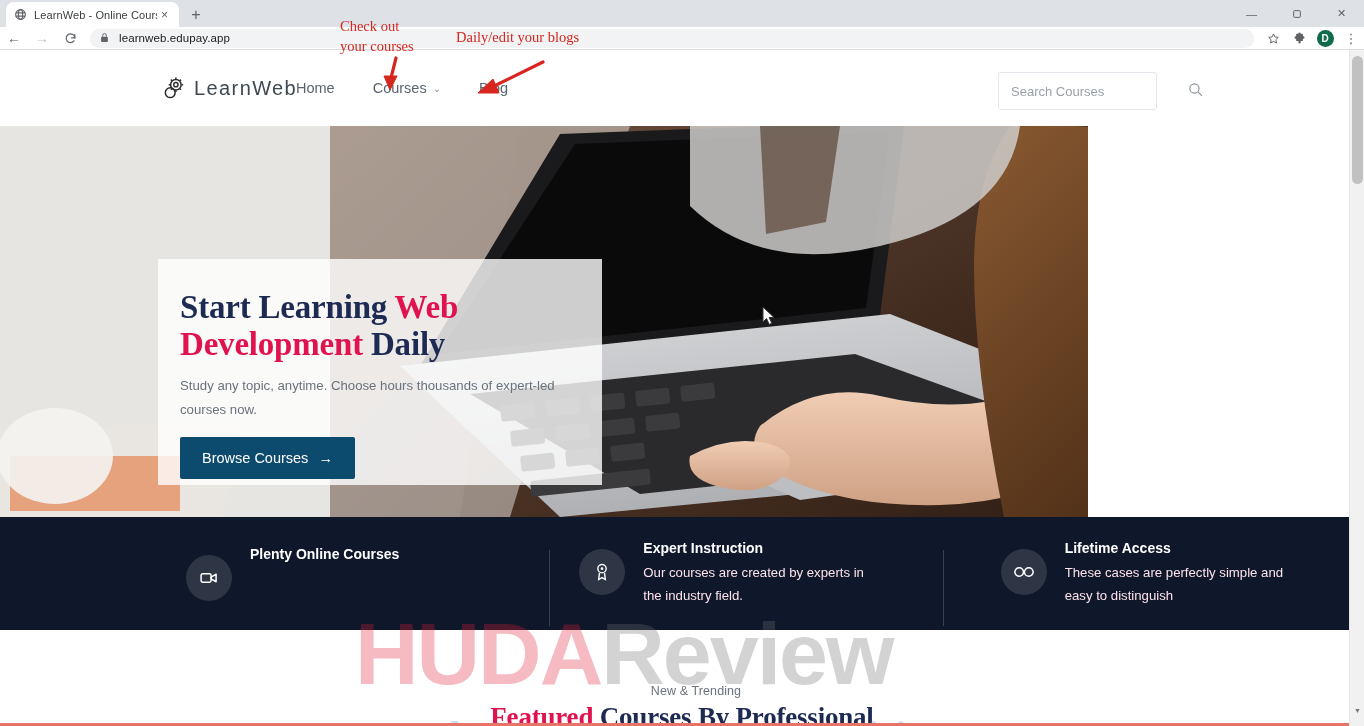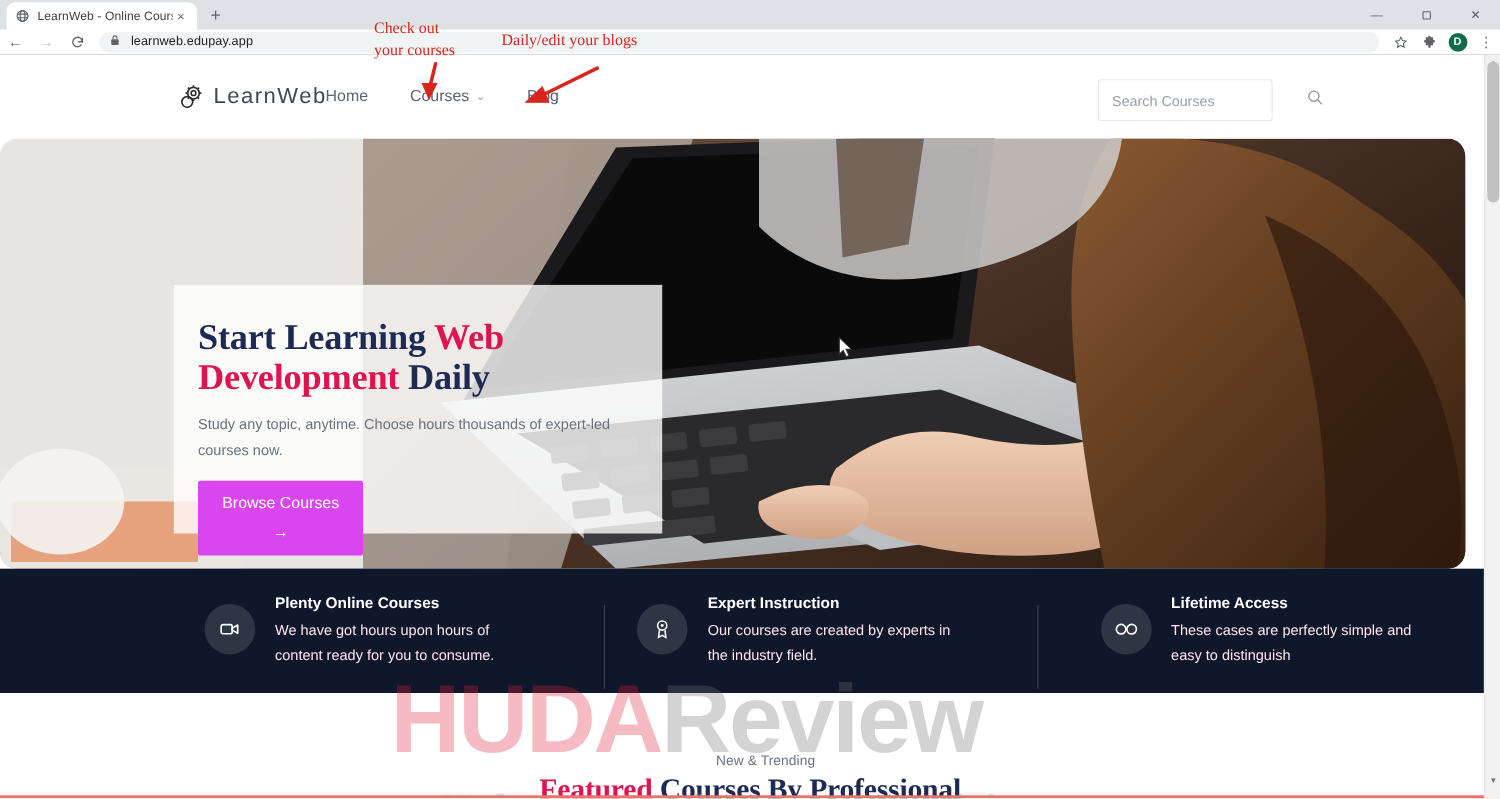--- a/index.html
+++ b/index.html
@@ -110,46 +110,45 @@
     padding: 0 12px; background: #fff;
   }
   .searchbox input {
     flex: 1; border: none; outline: none; font-size: 13px; color: #8d949e;
     font-family: "Liberation Sans", sans-serif; background: transparent;
   }
   .searchbox input::placeholder { color: #9aa1ab; }
 
   
   .hero {
-    position: absolute; left: 0; top: 76px; width: 1332px; height: 391px;
+    position: absolute; left: 0; top: 76px; width: 1088px; height: 391px;
     overflow: hidden;
-    border-radius: 16px;
   }
   .hero-photo { position: absolute; inset: 0; }
   .hero-card {
     position: absolute; left: 158px; top: 133px;
     width: 444px; height: 226px;
     background: rgba(255,255,255,0.80);
     padding: 30px 40px 0 22px;
   }
   .hero-h1 {
     font-family: "Liberation Serif", serif; font-size: 33px;
     line-height: 1.13; font-weight: 700; color: #1d2a52;
     letter-spacing: -0.2px;
   }
   .accent { color: #e0134f; }
   .hero-sub {
     margin-top: 10px; font-size: 13.2px; line-height: 1.85;
     color: #6a727c; max-width: 400px;
   }
   .btn-browse {
     margin-top: 15px; display: inline-flex; align-items: center; gap: 10px;
-    background: #d946ef; color: #fff; font-size: 14.5px;
+    background: #0c4a6e; color: #fff; font-size: 14.5px;
     padding: 13px 22px; border: none; border-radius: 2px;
-    font-family: "Liberation Sans", sans-serif; cursor: pointer; flex-direction: column;
+    font-family: "Liberation Sans", sans-serif; cursor: pointer;
   }
   .cursor-arrow { position: absolute; left: 762px; top: 180px; }
 
   
   .features {
     position: absolute; left: 0; top: 467px; width: 1364px; height: 113px;
     background: #0f172a;
     display: flex; align-items: center;
   }
   .feature {
@@ -439,21 +438,20 @@
     <div class="features">
       <div class="feature">
         <span class="feat-icon">
           <svg width="20" height="20" viewBox="0 0 24 24" fill="none" stroke="#fff" stroke-width="1.8" stroke-linejoin="round">
             <rect x="2.5" y="7" width="12" height="10" rx="2"></rect>
             <path d="M14.5 11l6-3.5v9l-6-3.5z"></path>
           </svg>
         </span>
         <div>
           <div class="feat-title">Plenty Online Courses</div>
-          <div class="feat-desc">We have got hours upon hours of content ready for you to consume.</div>
         </div>
       </div>
       <div class="feature">
         <span class="feat-icon">
           <svg width="20" height="20" viewBox="0 0 24 24" fill="none" stroke="#fff" stroke-width="1.7">
             <circle cx="12" cy="8" r="5"></circle>
             <circle cx="12" cy="8" r="1.6" fill="#fff" stroke="none"></circle>
             <path d="M9 13l-1 8 4-2.2L16 21l-1-8"></path>
           </svg>
         </span>

